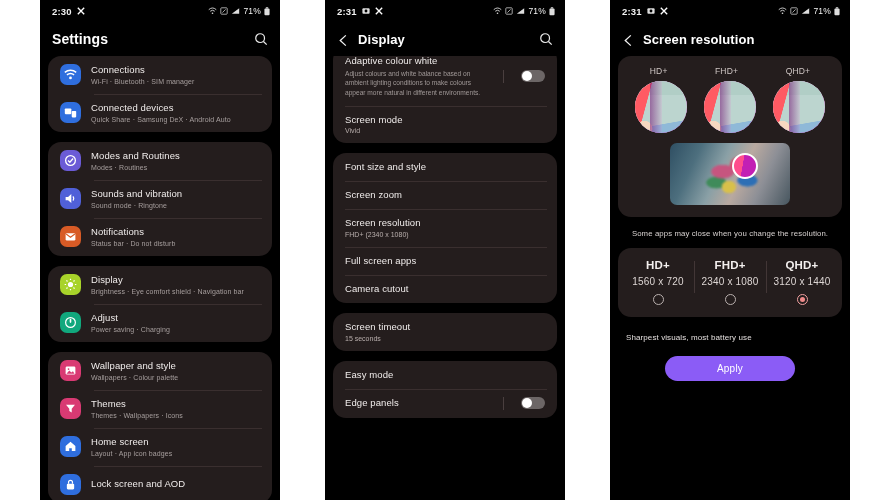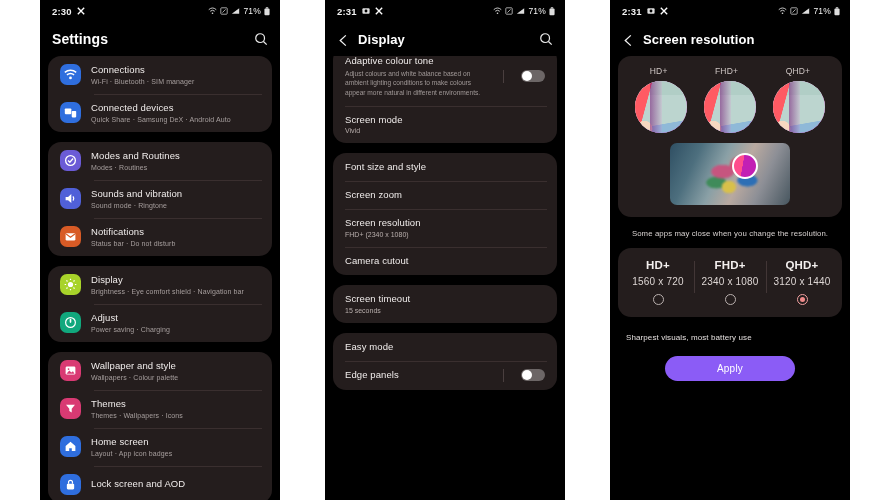--- a/index.html
+++ b/index.html
@@ -497,21 +497,21 @@
             <circle cx="7" cy="7" r="5" stroke="#fff" stroke-width="1.4" fill="none"></circle>
             <path d="M10.8 10.8 L14.5 14.5" stroke="#fff" stroke-width="1.4"></path>
           </svg>
       </span>
     </div>
 
     <div class="body" id="p2-list">
         <div class="card" style="margin-top: -9px;">
           <div class="row noicon">
             <div class="txt">
-              <div class="t1">Adaptive colour tone</div>
+              <div class="t1">Adaptive colour white</div>
               <div class="desc">Adjust colours and white balance based on ambient lighting conditions to make colours appear more natural in different environments.</div>
             </div>
             <div class="toggle-sep"></div>
             <div class="toggle">
               <div class="knob"></div>
             </div>
           </div>
           <div class="row noicon">
             <div class="txt">
               <div class="t1">Screen mode</div>
@@ -527,20 +527,25 @@
           </div>
           <div class="row noicon">
             <div class="txt">
               <div class="t1">Screen zoom</div>
             </div>
           </div>
           <div class="row noicon">
             <div class="txt">
               <div class="t1">Screen resolution</div>
               <div class="t3">FHD+ (2340 x 1080)</div>
+            </div>
+          </div>
+          <div class="row noicon">
+            <div class="txt">
+              <div class="t1">Full screen apps</div>
             </div>
           </div>
           <div class="row noicon">
             <div class="txt">
               <div class="t1">Camera cutout</div>
             </div>
           </div>
         </div>
         <div class="card">
           <div class="row noicon">

